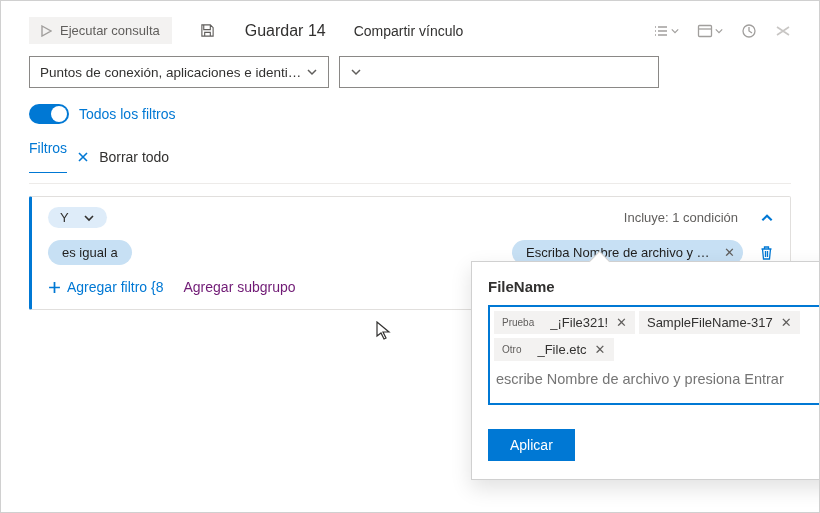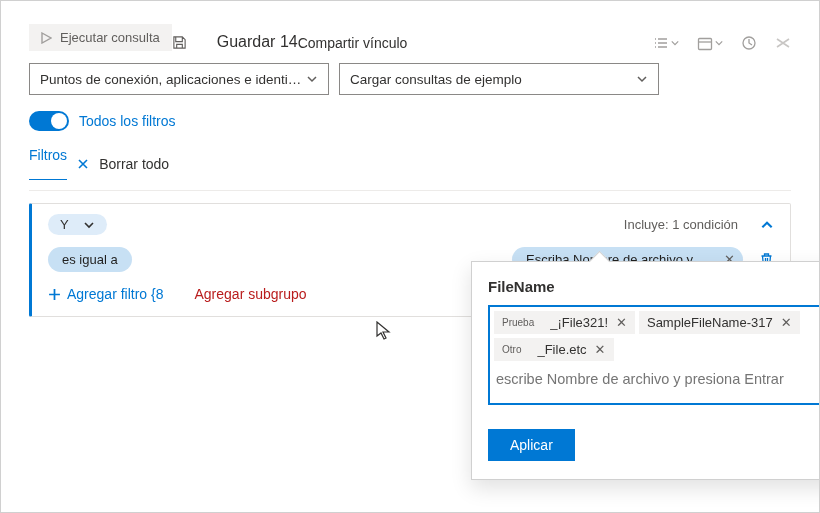--- a/index.html
+++ b/index.html
@@ -11,23 +11,23 @@
     width: 820px;
     height: 513px;
     border: 1px solid #d0d0d0;
     position: relative;
     overflow: hidden;
   }
 
   
   .toolbar {
     display: flex;
-    align-items: flex-end;
-    gap: 0;
-    padding: 23px 28px 8px 28px;
+    align-items: center;
+    gap: 28px;
+    padding: 16px 28px 8px 28px;
   }
   .run-btn {
     display: flex;
     align-items: center;
     gap: 8px;
     background: #f3f2f1;
     border: none;
     padding: 6px 12px;
     color: #605e5c;
     font-size: 13px;
@@ -128,21 +128,21 @@
     max-width: 240px;
   }
   .pill.input .txt {
     max-width: 190px; overflow: hidden; text-overflow: ellipsis; white-space: nowrap;
   }
   .pill .xsm { color: #605e5c; cursor: pointer; font-size: 13px; }
   .trash { color: #0078d4; cursor: pointer; margin-left: 4px; }
 
   .add-row { display: flex; align-items: flex-start; gap: 20px; font-size: 14px; }
   .add-row .add-filter { color: #0078d4; display: inline-flex; align-items: center; gap: 6px; cursor: pointer; }
-  .add-row .add-sub { color: #b91c1c; cursor: pointer; margin-left: 11px; }
+  .add-row .add-sub { color: #701a75; cursor: pointer; }
 
   
   .popover {
     position: absolute;
     top: 260px;
     left: 470px;
     width: 376px;
     background: #fff;
     border: 1px solid #d0d0d0;
     box-shadow: 0 8px 20px rgba(0,0,0,0.12);
@@ -256,21 +256,20 @@
 <div class="selects-row">
   <div class="sel sel1">
     <span style="overflow:hidden;text-overflow:ellipsis;white-space:nowrap;">Puntos de conexión, aplicaciones e identidades: actividad…</span>
     <span class="chev">
       <svg width="12" height="12" viewBox="0 0 12 12">
           <path d="M2 4 L6 8 L10 4" fill="none" stroke="#605e5c" stroke-width="1.5"></path>
         </svg>
     </span>
   </div>
   <div class="sel sel2">
-    <span>Cargar consultas de ejemplo</span>
     <span class="chev">
       <svg width="12" height="12" viewBox="0 0 12 12">
           <path d="M2 4 L6 8 L10 4" fill="none" stroke="#605e5c" stroke-width="1.5"></path>
         </svg>
     </span>
   </div>
 </div>
 
 <div class="toggle-row">
   <div class="toggle"></div>

